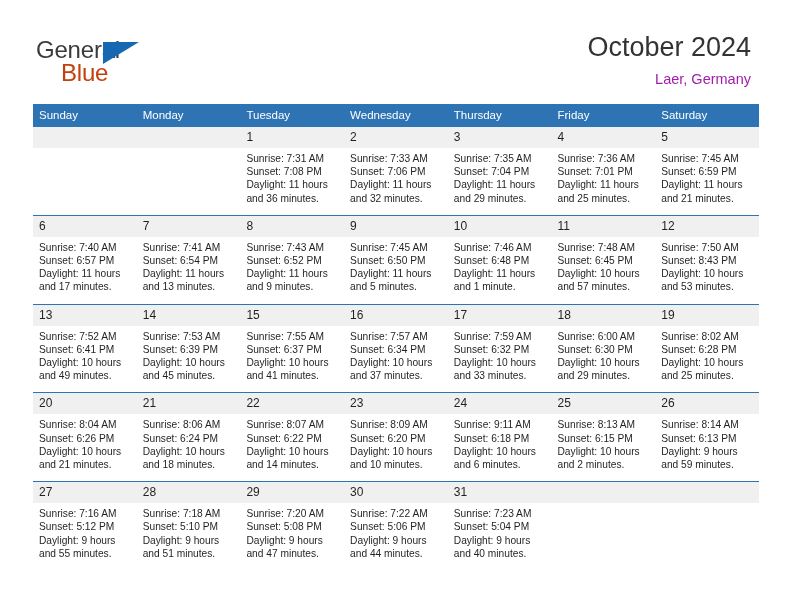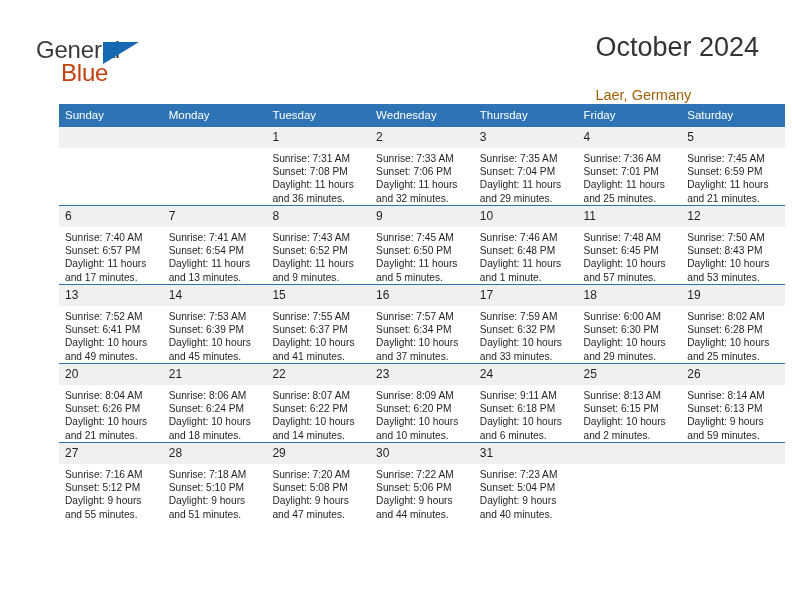--- a/index.html
+++ b/index.html
@@ -63,46 +63,46 @@
     left: 70px;
     top: 6px;
     width: 0;
     height: 0;
     border-left: 36px solid #1668b3;
     border-bottom: 22px solid transparent;
   }
 
   .title-block {
     position: absolute;
-    right: 0;
+    right: 8px;
     top: 0;
+    text-align: right;
   }
   .cal-title {
     font-size: 27px;
     color: #333333;
     line-height: 34px;
     white-space: nowrap;
   }
   .cal-subtitle {
     font-size: 14.5px;
-    color: #a16207;
+    color: #a21caf;
     line-height: 22px;
-    margin-top: 20px;
+    margin-top: 4px;
     white-space: nowrap;
   }
 
   
   .calendar {
     position: absolute;
     left: 33px;
     top: 104px;
     width: 726px;
     border-collapse: collapse;
     table-layout: fixed;
-    margin-left: 26px;
   }
   .calendar th {
     background: #2e74b5;
     color: #ffffff;
     font-size: 11.5px;
     font-weight: normal;
     text-align: left;
     padding: 5px 0 5px 6px;
     height: 12px;
     line-height: 13px;
@@ -122,21 +122,21 @@
     font-size: 12px;
     color: #231f20;
     line-height: 13px;
     padding: 4px 0 4px 6px;
     height: 13px;
   }
   .daynum.empty {
     color: transparent;
   }
   .details {
-    padding: 4px 5px 0 6px;
+    padding: 4px 5px 10px 6px;
     font-size: 10.2px;
     line-height: 13.2px;
     color: #231f20;
   }
   .details div {
     white-space: nowrap;
   }
 </style>
 </head>
 <body>

